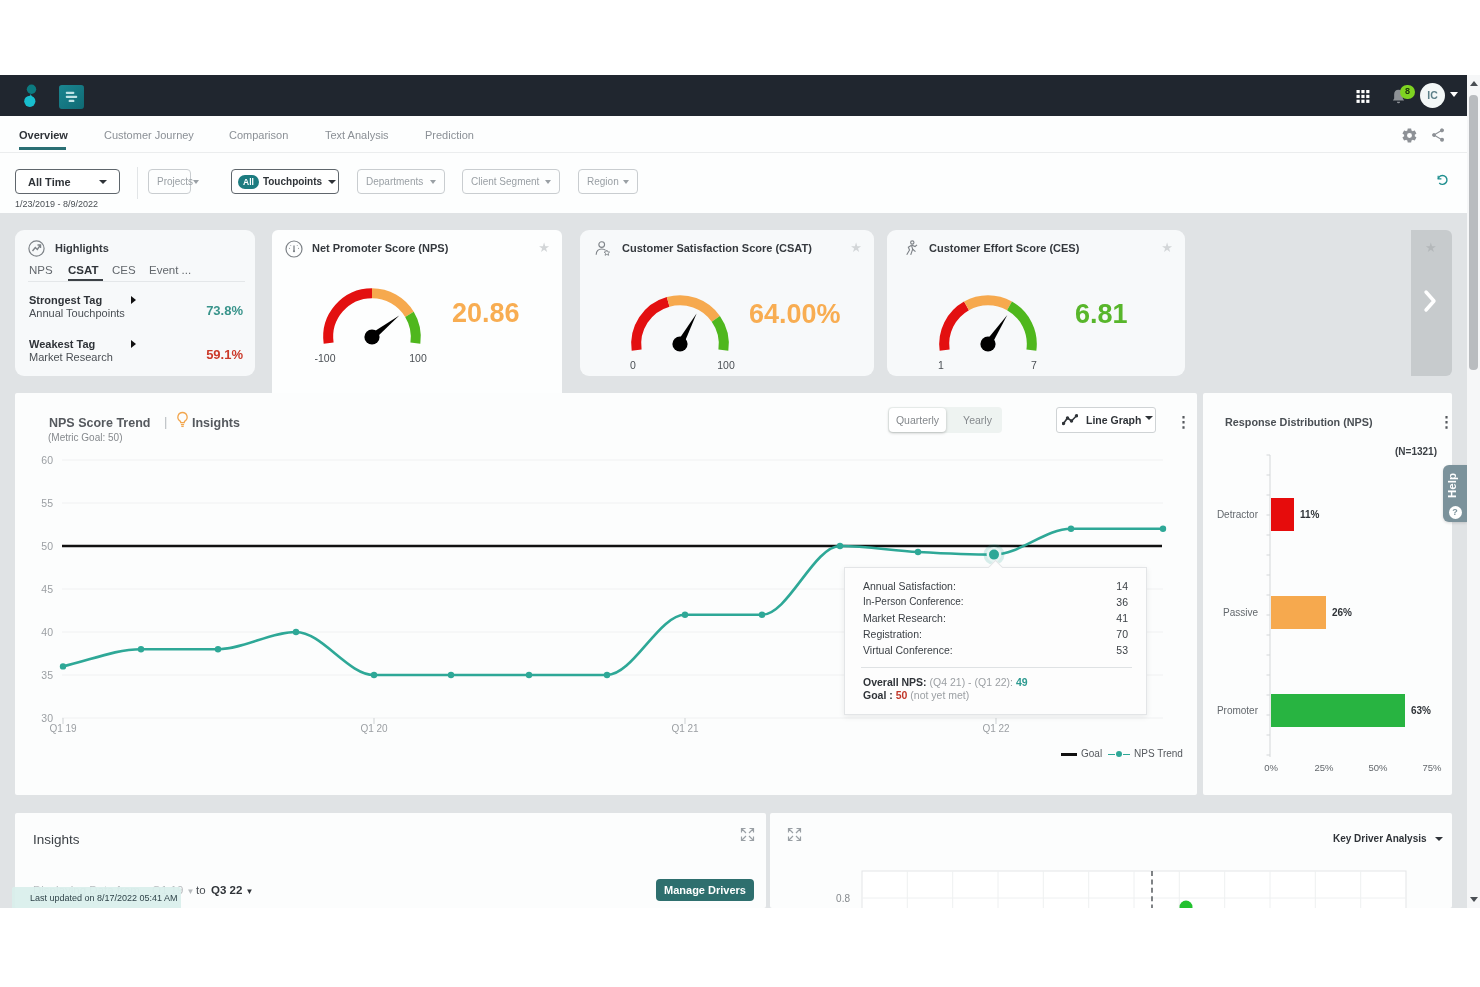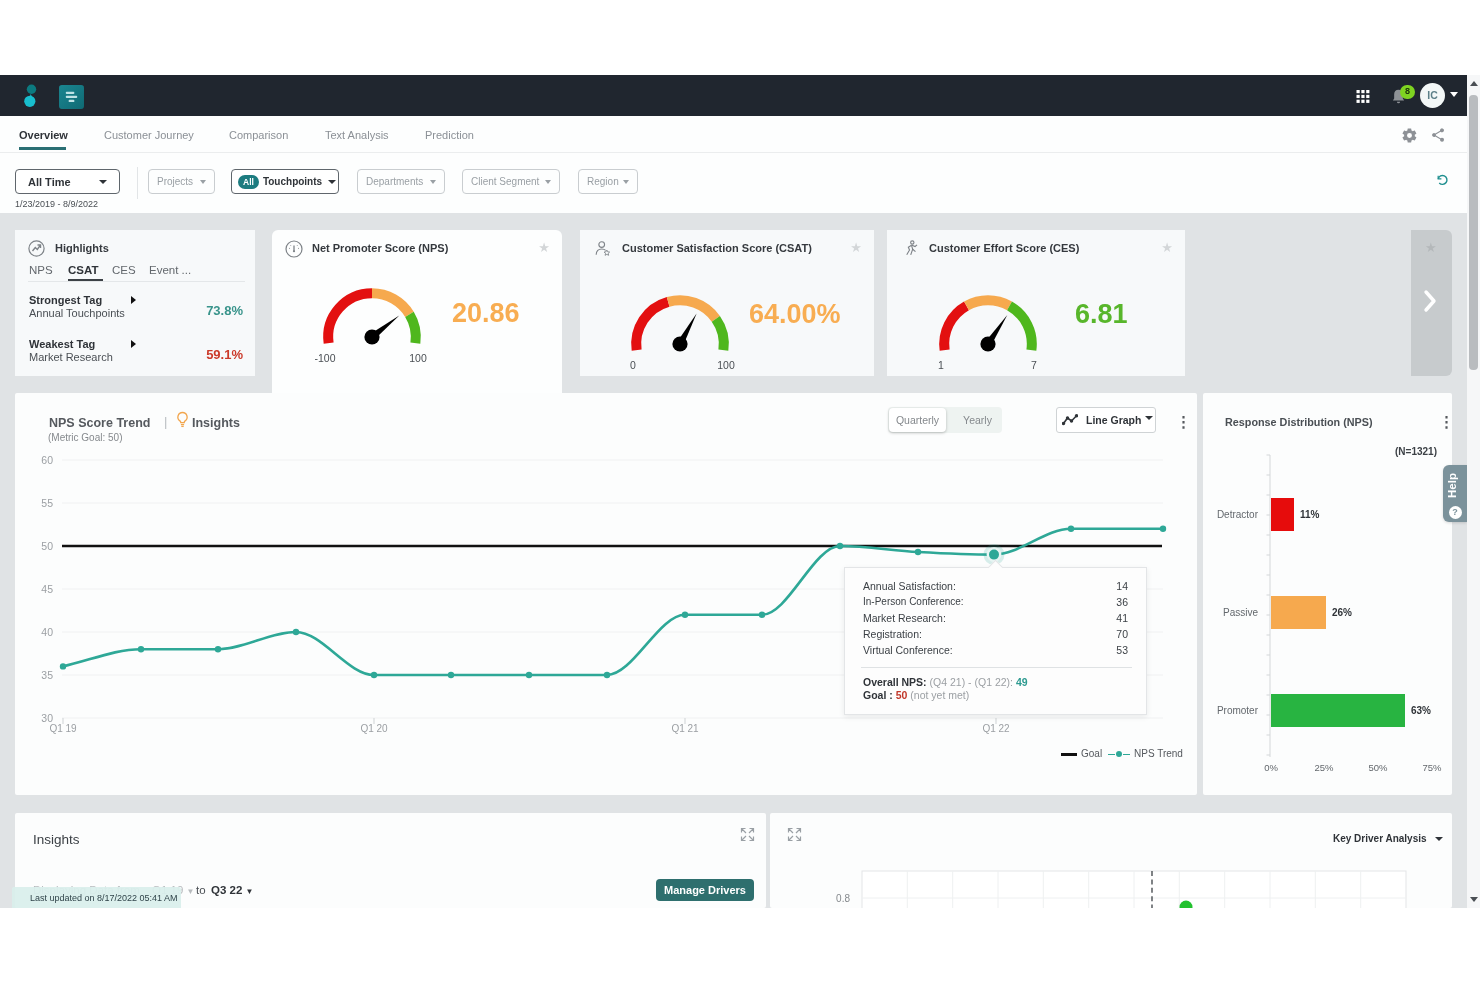--- a/index.html
+++ b/index.html
@@ -6,21 +6,21 @@
 .abs { position:absolute; }
 #stage { position:relative; width:1480px; height:987px; }
 #win { position:absolute; left:0; top:75px; width:1467px; height:833px; background:#fff; overflow:hidden; }
 .navbar { position:absolute; left:0; top:0; width:1467px; height:41px; background:#20262f; }
 .tabs { position:absolute; left:0; top:41px; width:1467px; height:37px; background:#fdfefe; border-bottom:1px solid #ebedee; }
 .tab { position:absolute; top:13px; font-size:11px; color:#8b9096; white-space:nowrap; }
 .tab.on { color:#2f3338; font-weight:bold; }
 .filters { position:absolute; left:0; top:78px; width:1467px; height:60px; background:#fdfefe; }
 .content { position:absolute; left:0; top:138px; width:1467px; height:695px; background:#e0e3e5; }
 .fbtn { position:absolute; top:16px; height:25px; border:1px solid #c9cdd0; border-radius:4px; background:#fdfefe; font-size:10px; color:#9aa0a5; display:flex; align-items:center; padding:0 8px; white-space:nowrap; justify-content:space-between; }
-.card { position:absolute; background:#f7f9fa; border-radius:0; }
+.card { position:absolute; background:#f7f9fa; border-radius:9px; }
 .cardtitle { font-size:11px; font-weight:bold; color:#35393e; white-space:nowrap; }
 .star { position:absolute; color:#d3d6d8; font-size:13px; }
 .gaugeval { position:absolute; font-size:27px; font-weight:bold; }
 .panel { position:absolute; background:#fcfdfd; border-radius:2px; }
 .dots3 { position:absolute; color:#55595e; font-size:15px; font-weight:bold; }
 </style></head>
 <body>
 <div id="stage">
 <div id="win">
 
@@ -77,21 +77,21 @@
           <path d="M18 16a3 3 0 0 0-2.2 1l-7-4.1a3.3 3.3 0 0 0 0-1.8l7-4.1A3 3 0 1 0 15 5a3 3 0 0 0 0 .6l-7 4.1a3 3 0 1 0 0 4.6l7.1 4.1a3 3 0 1 0 2.9-2.4z"></path>
         </svg>
 </div>
       <div class="filters">
         <div class="abs" style="left:15px;top:16px;width:105px;height:25px;border:1.4px solid #5f666c;border-radius:4px;background:#fff;display:flex;align-items:center;padding:0 12px;justify-content:space-between">
 <span style="font-size:11px;font-weight:bold;color:#2f3338">All Time</span>
 <span style="width:0;height:0;border-left:4px solid transparent;border-right:4px solid transparent;border-top:4.6px solid #2f3338"></span>
         </div>
         <div class="abs" style="left:15px;top:46px;font-size:9px;color:#4a4f54">1/23/2019 - 8/9/2022</div>
         <div class="abs" style="left:137px;top:14px;width:1px;height:32px;background:#e2e5e7"></div>
-        <div class="fbtn" style="left:148px;width:67px">Projects<span style="width:0;height:0;border-left:3.6px solid transparent;border-right:3.6px solid transparent;border-top:4.2px solid #9aa0a5"></span></div>
+        <div class="fbtn" style="left:148px;width:43px">Projects<span style="width:0;height:0;border-left:3.6px solid transparent;border-right:3.6px solid transparent;border-top:4.2px solid #9aa0a5"></span></div>
         <div class="fbtn" style="left:357px;width:88px">Departments<span style="width:0;height:0;border-left:3.6px solid transparent;border-right:3.6px solid transparent;border-top:4.2px solid #9aa0a5"></span></div>
         <div class="fbtn" style="left:462px;width:98px">Client Segment<span style="width:0;height:0;border-left:3.6px solid transparent;border-right:3.6px solid transparent;border-top:4.2px solid #9aa0a5"></span></div>
         <div class="fbtn" style="left:578px;width:60px">Region<span style="width:0;height:0;border-left:3.6px solid transparent;border-right:3.6px solid transparent;border-top:4.2px solid #9aa0a5"></span></div>
         <div class="abs" style="left:231px;top:16px;width:108px;height:25px;border:1.4px solid #5f666c;border-radius:4px;background:#fff;display:flex;align-items:center;padding:0 7px 0 6px">
 <span style="background:#1d7c80;color:#fff;font-size:8.5px;font-weight:bold;border-radius:8px;padding:2px 5px;margin-right:4px">All</span>
 <span style="font-size:10px;font-weight:bold;color:#2f3338">Touchpoints</span>
 <span style="margin-left:6px;width:0;height:0;border-left:4px solid transparent;border-right:4px solid transparent;border-top:4.6px solid #2f3338"></span>
         </div>
         <svg class="abs" style="left:1436px;top:20px" width="13" height="14" viewBox="0 0 24 24" fill="none" stroke="#1f8f8f" stroke-width="2.6">
           <path d="M4 10 A 8.2 8.2 0 1 1 6 17.5"></path>

